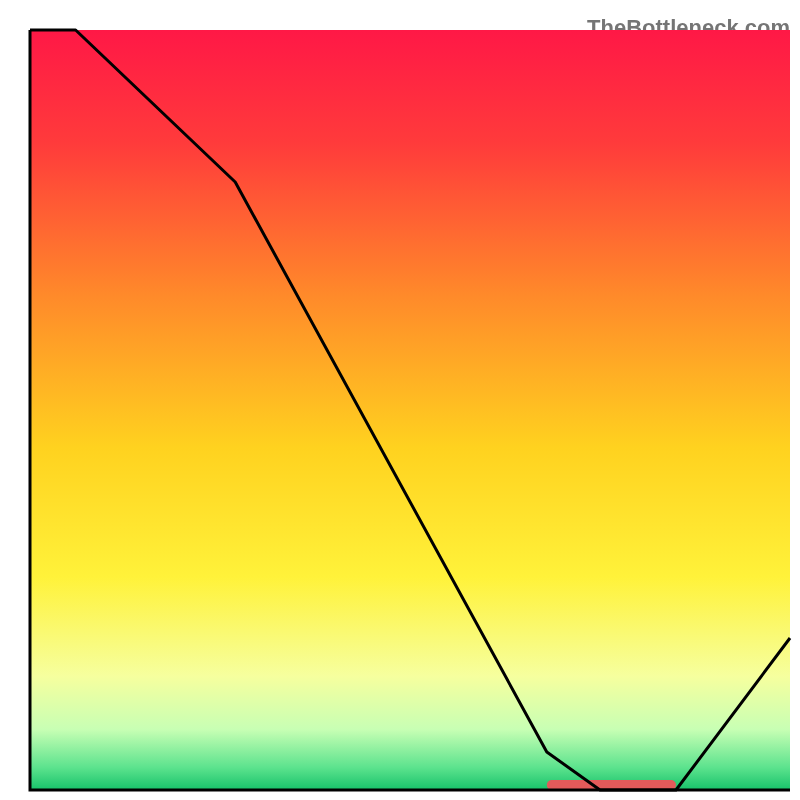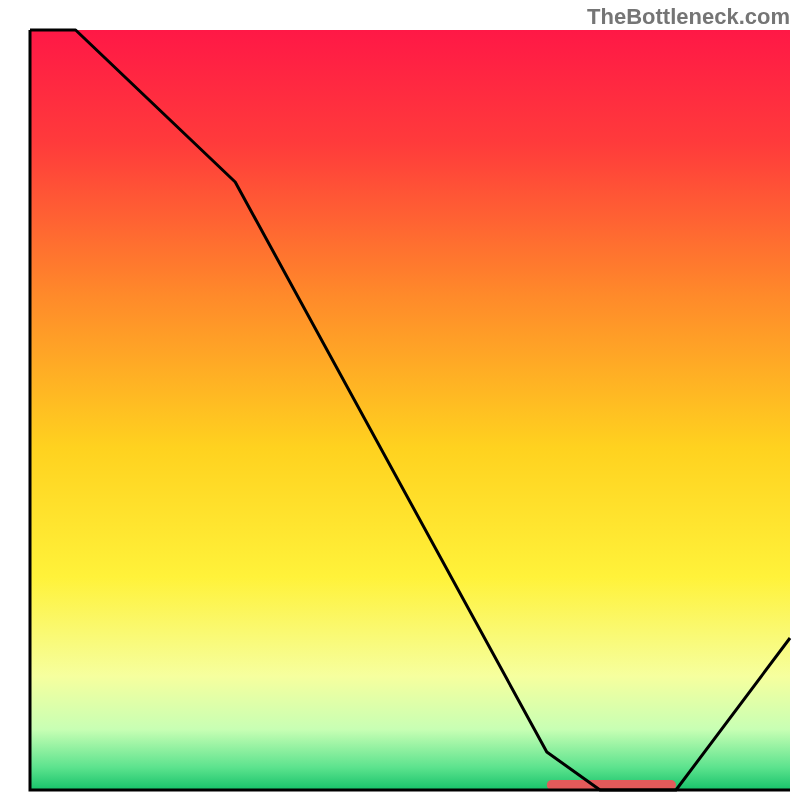--- a/index.html
+++ b/index.html
@@ -11,21 +11,21 @@
     overflow: hidden;
     font-family: Arial, Helvetica, sans-serif;
   }
   .wrap {
     position: relative;
     width: 800px;
     height: 800px;
   }
   .attribution {
     position: absolute;
-    top: 4px;
+    top: 15px;
     right: 10px;
     font-size: 22px;
     font-weight: 600;
     color: #757575;
     letter-spacing: 0px;
   }
   .chart-svg {
     position: absolute;
     left: 0;
     top: 0;

